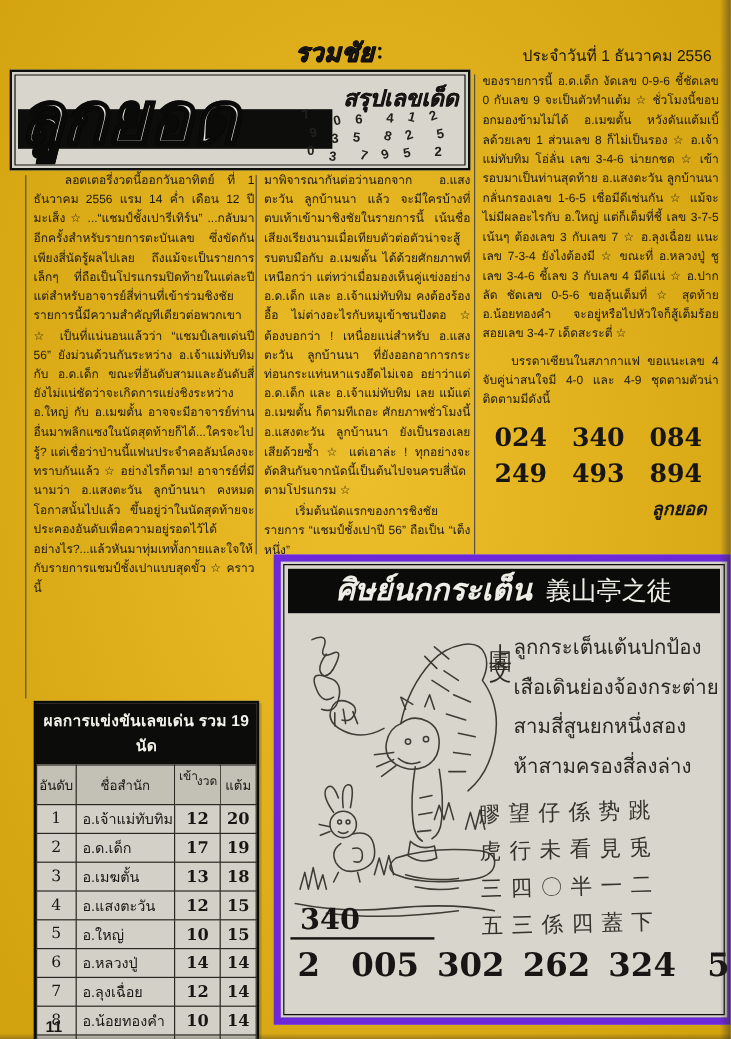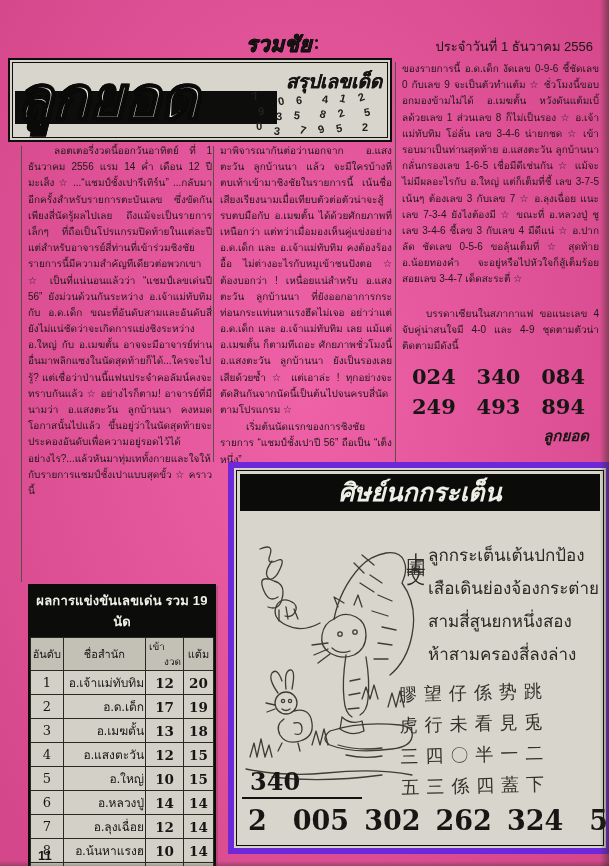--- a/index.html
+++ b/index.html
@@ -1,16 +1,16 @@
 <!DOCTYPE html>
 <html><head>
 <meta charset="utf-8">
 <style>
   html,body{margin:0;padding:0;background:#888;}
-  .page{position:relative;width:609px;height:866px;background:#ec4899;overflow:hidden;
+  .page{position:relative;width:609px;height:866px;background:#eab308;overflow:hidden;
         font-family:"Liberation Sans",sans-serif;color:#171614;}
   .page::before{content:"";position:absolute;inset:0;pointer-events:none;
         background:radial-gradient(ellipse at 50% 45%, rgba(255,255,255,.14), rgba(70,62,50,.14) 95%);}
   .edge-right{position:absolute;right:0;top:0;width:9px;height:100%;
         background:linear-gradient(to right, rgba(50,45,35,0), rgba(50,45,35,.5));}
   .edge-bottom{position:absolute;left:0;bottom:0;width:100%;height:5px;
         background:linear-gradient(to bottom, rgba(50,45,35,0), rgba(50,45,35,.35));}
 
   
   .masthead{position:absolute;left:246px;top:27px;font-size:21px;font-weight:bold;font-style:italic;
@@ -39,55 +39,55 @@
   .rule-right{left:395px;top:62px;height:400px;}
 
   
   .col{position:absolute;}
   .col-left{left:28px;top:143px;width:184px;}
   .col-mid{left:220px;top:143px;width:172px;}
   .col-right{left:402px;top:61px;width:197px;}
   .col p{margin:0;font-size:10px;line-height:1.62;text-align:justify;color:#1b1a17;}
   .col-left p:nth-child(1){text-indent:26px;}
   .col-mid p:nth-child(2){text-indent:26px;margin-top:1px;}
-  .col-right p:nth-child(2){text-indent:24px;margin-top:18px;}
+  .col-right p:nth-child(2){text-indent:24px;margin-top:6px;}
 
   .num-grid{margin-top:8px;}
   .ngrow{display:flex;justify-content:space-between;padding:0 14px 0 10px;
         font-family:"DejaVu Serif",serif;font-weight:bold;font-size:21px;line-height:1.4;}
   .signature{text-align:right;font-style:italic;font-weight:bold;font-size:15px;padding-right:10px;margin-top:3px;}
 
   
   .results{position:absolute;left:28px;top:584px;width:184px;border:2px solid #0c0c0a;background:#cfcdc3;
         box-shadow:2px 2px 0 rgba(60,55,45,.25);}
   .results-title{background:#0c0c0a;color:#f2f1e9;font-weight:bold;font-size:13px;text-align:center;
         padding:4px 1px 5px;letter-spacing:.2px;}
   .results table{border-collapse:collapse;width:100%;background:#d3d1c7;}
   .results th,.results td{border:1px solid #2a2822;text-align:center;}
   .results th{background:#c3c1b6;font-weight:normal;font-size:11px;height:30px;}
   .results td{height:21px;font-size:12px;}
   .results td.c0{font-family:"DejaVu Serif",serif;font-size:13px;}
-  .results td.c1{text-align:right;padding-left:5px;font-size:12px;}
+  .results td.c1{text-align:left;padding-left:5px;font-size:12px;}
   .results td.c2,.results td.c3{font-family:"DejaVu Serif",serif;font-weight:bold;font-size:13.5px;}
   .c-rank{width:30px;}.c-name{width:86px;}.c-pts{width:28px;}
   .c-diag{width:38px;position:relative;
         background-image:linear-gradient(to bottom right, transparent 48%, #2a2822 48%, #2a2822 52%, transparent 52%);}
   .diag-top{position:absolute;left:3px;top:1px;font-size:10px;}
-  .diag-bot{position:absolute;right:2px;bottom:1px;font-size:10px;}
+  .diag-bot{position:absolute;right:2px;bottom:12px;font-size:10px;}
 
   .page-num{position:absolute;left:38px;top:848px;font-size:13px;font-weight:bold;}
 
   
   .ad{position:absolute;left:228px;top:462px;width:372px;height:380px;border:6px solid #6d28d9;
         box-shadow:inset 0 0 0 2px #d6d4ca, inset 0 0 0 3px #0b0b09;background:#d8d6cc;}
   .ad-header{margin:6px 6px 0;background:#0b0b09;color:#efeee6;height:37px;
         display:flex;align-items:center;justify-content:center;gap:12px;}
   .ad-title-th{font-size:25px;font-weight:bold;font-style:italic;line-height:1;}
   .ad-title-cn{font-size:21px;line-height:1;}
-  .ad-body{position:relative;margin:16px 6px;height:325px;}
+  .ad-body{position:relative;margin:0 6px;height:325px;}
   .v-label{position:absolute;left:163px;top:10px;writing-mode:vertical-rl;font-size:19px;
         letter-spacing:7px;color:#2c2a25;}
   .poem{position:absolute;left:188px;top:12px;width:180px;}
   .poem div{font-size:17px;line-height:33px;color:#2a2823;white-space:nowrap;}
   .hand{position:absolute;left:160px;top:150px;width:206px;transform:rotate(-1.5deg);}
   .hand div{font-size:18px;line-height:31px;letter-spacing:7px;color:#34312b;white-space:nowrap;}
   .ad-top-number{position:absolute;left:2px;top:240px;font-family:"DejaVu Serif",serif;font-weight:bold;
         font-size:24px;border-bottom:2px solid #13120f;width:112px;padding:0 0 1px 8px;}
   .ad-bottom-row{position:absolute;left:8px;top:278px;width:356px;display:flex;gap:26px;align-items:baseline;
         font-family:"DejaVu Serif",serif;font-weight:bold;font-size:27px;}
@@ -215,39 +215,40 @@
             <td class="cell c3">14</td>
           </tr>
           <tr>
             <td class="cell c0">7</td>
             <td class="cell c1">อ.ลุงเฉื่อย</td>
             <td class="cell c2">12</td>
             <td class="cell c3">14</td>
           </tr>
           <tr>
             <td class="cell c0">8</td>
-            <td class="cell c1">อ.น้นหาแรงฮ</td>
+            <td class="cell c1">อ.น้อยทองคำ</td>
             <td class="cell c2">10</td>
             <td class="cell c3">14</td>
           </tr>
           <tr>
             <td class="cell c0">9</td>
             <td class="cell c1">อ.ปากลัด</td>
             <td class="cell c2">10</td>
             <td class="cell c3">13</td>
           </tr>
         </tbody>
     </table>
   </div>
 
   <div class="page-num">11</div>
 
   <div class="ad">
     <div class="ad-header">
       <span class="ad-title-th">ศิษย์นกกระเต็น</span>
+      <span class="ad-title-cn">義山亭之徒</span>
     </div>
     <div class="ad-body">
       <svg class="illus" width="175" height="250" viewBox="0 0 175 250">
 
         <g>
           <path d="M18,18 q14,-6 10,6 q-4,10 6,6 q10,-5 4,8 q-5,12 -12,10 q-10,-2 -4,12 q5,12 14,6"></path>
           <path d="M30,30 q-12,16 2,20 q12,3 8,18 q-3,12 -14,8"></path>
         </g>
 
         <path d="M78,92 q-18,10 -34,2 q-14,-7 -10,-18 q4,-10 14,-6 q9,4 5,11 q-3,6 -10,4"></path>

